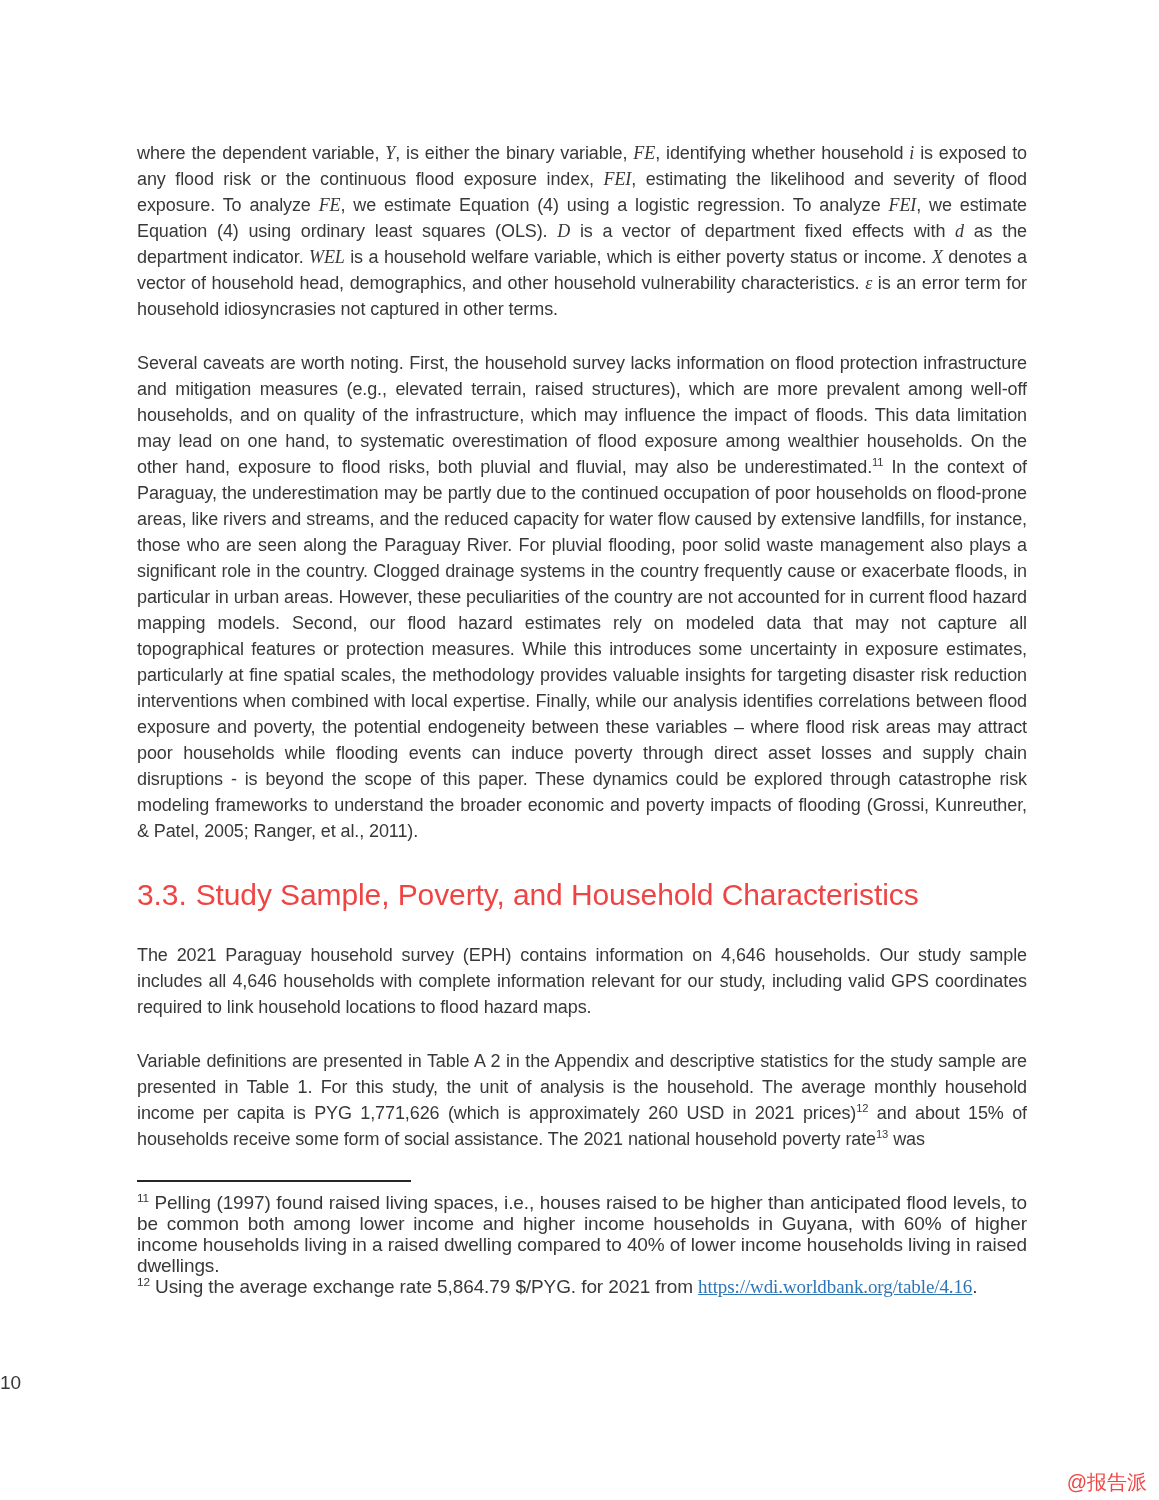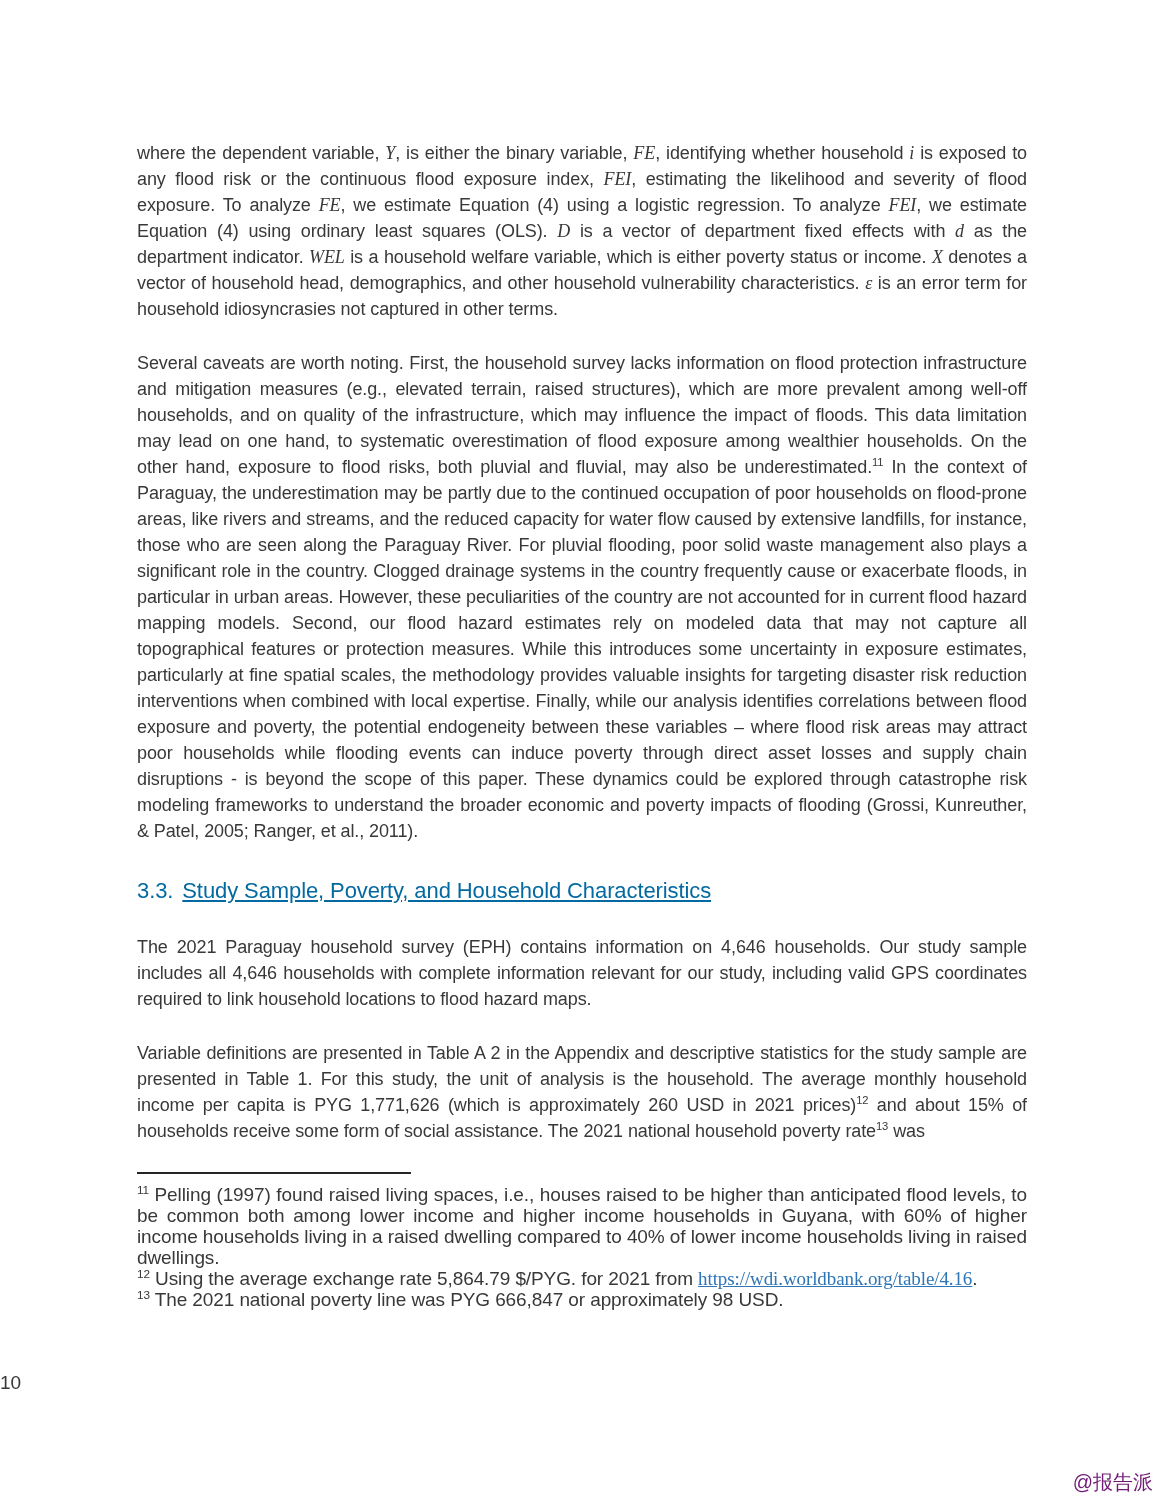--- a/index.html
+++ b/index.html
@@ -19,26 +19,25 @@
     padding: 140px 132px 0 137px;
   }
   .body-text {
     font-size: 18px;
     line-height: 26px;
     text-align: justify;
     letter-spacing: -0.1px;
     margin: 0 0 28px 0;
   }
   .section-heading {
-    font-size: 22px;
+    font-size: 30px;
     font-weight: 400;
     letter-spacing: -0.1px;
     margin: 34px 0 30px 0;
-    color: #0369a1;
-    text-decoration: underline;
+    color: #ef4444;
   }
   .section-heading .heading-number {
     display: inline-block;
     margin-right: 9px;
   }
   .math {
     font-family: "Liberation Serif", serif;
     font-style: italic;
   }
   sup.fnref {
@@ -72,24 +71,24 @@
     position: absolute;
     left: 0;
     right: 0;
     top: 1372px;
     text-align: left;
     font-size: 19px;
     color: #383838;
   }
   .watermark {
     position: absolute;
-    right: 6px;
+    right: 12px;
     bottom: 4px;
     font-size: 20px;
-    color: #701a75;
+    color: #ef4444;
   }
 </style>
 </head>
 <body>
 
 <div class="page">
 
   <p class="body-text"><span>where the dependent variable, </span><span class="math">Y</span><span>, is either the binary variable, </span><span class="math">FE</span><span>, identifying whether household </span><span class="math">i</span><span> is exposed to any flood risk or the continuous flood exposure index, </span><span class="math">FEI</span><span>, estimating the likelihood and severity of flood exposure. To analyze </span><span class="math">FE</span><span>, we estimate Equation (4) using a logistic regression. To analyze </span><span class="math">FEI</span><span>, we estimate Equation (4) using ordinary least squares (OLS). </span><span class="math">D</span><span> is a vector of department fixed effects with </span><span class="math">d</span><span> as the department indicator. </span><span class="math">WEL</span><span> is a household welfare variable, which is either poverty status or income. </span><span class="math">X</span><span> denotes a vector of household head, demographics, and other household vulnerability characteristics. </span><span class="math">ε</span><span> is an error term for household idiosyncrasies not captured in other terms.</span></p>
 
   <p class="body-text"><span>Several caveats are worth noting. First, the household survey lacks information on flood protection infrastructure and mitigation measures (e.g., elevated terrain, raised structures), which are more prevalent among well-off households, and on quality of the infrastructure, which may influence the impact of floods. This data limitation may lead on one hand, to systematic overestimation of flood exposure among wealthier households. On the other hand, exposure to flood risks, both pluvial and fluvial, may also be underestimated.</span><sup class="fnref">11</sup><span> In the context of Paraguay, the underestimation may be partly due to the continued occupation of poor households on flood-prone areas, like rivers and streams, and the reduced capacity for water flow caused by extensive landfills, for instance, those who are seen along the Paraguay River. For pluvial flooding, poor solid waste management also plays a significant role in the country. Clogged drainage systems in the country frequently cause or exacerbate floods, in particular in urban areas. However, these peculiarities of the country are not accounted for in current flood hazard mapping models. Second, our flood hazard estimates rely on modeled data that may not capture all topographical features or protection measures. While this introduces some uncertainty in exposure estimates, particularly at fine spatial scales, the methodology provides valuable insights for targeting disaster risk reduction interventions when combined with local expertise. Finally, while our analysis identifies correlations between flood exposure and poverty, the potential endogeneity between these variables – where flood risk areas may attract poor households while flooding events can induce poverty through direct asset losses and supply chain disruptions - is beyond the scope of this paper. These dynamics could be explored through catastrophe risk modeling frameworks to understand the broader economic and poverty impacts of flooding (Grossi, Kunreuther, &amp; Patel, 2005; Ranger, et al., 2011).</span></p>
@@ -99,20 +98,19 @@
   </h2>
 
   <p class="body-text"><span>The 2021 Paraguay household survey (EPH) contains information on 4,646 households. Our study sample includes all 4,646 households with complete information relevant for our study, including valid GPS coordinates required to link household locations to flood hazard maps.</span></p>
 
   <p class="body-text"><span>Variable definitions are presented in Table A 2 in the Appendix and descriptive statistics for the study sample are presented in Table 1. For this study, the unit of analysis is the household. The average monthly household income per capita is PYG 1,771,626 (which is approximately 260 USD in 2021 prices)</span><sup class="fnref">12</sup><span> and about 15% of households receive some form of social assistance. The 2021 national household poverty rate</span><sup class="fnref">13</sup><span> was</span></p>
 
   <div class="footnotes">
     <div class="footnote-rule"></div>
     <p class="footnote"><sup class="fnref">11</sup><span> Pelling (1997) found raised living spaces, i.e., houses raised to be higher than anticipated flood levels, to be common both among lower income and higher income households in Guyana, with 60% of higher income households living in a raised dwelling compared to 40% of lower income households living in raised dwellings.</span></p>
     <p class="footnote"><sup class="fnref">12</sup><span> Using the average exchange rate 5,864.79 $/PYG. for 2021 from </span><a class="link" href="#">https://wdi.worldbank.org/table/4.16</a><span>.</span></p>
-    <p class="footnote"><sup class="fnref">13</sup><span> The 2021 national poverty line was PYG 666,847 or approximately 98 USD.</span></p>
   </div>
 
   <div class="page-number">10</div>
 
   <div class="watermark">@报告派</div>
 
 </div>
 
 </body></html>

